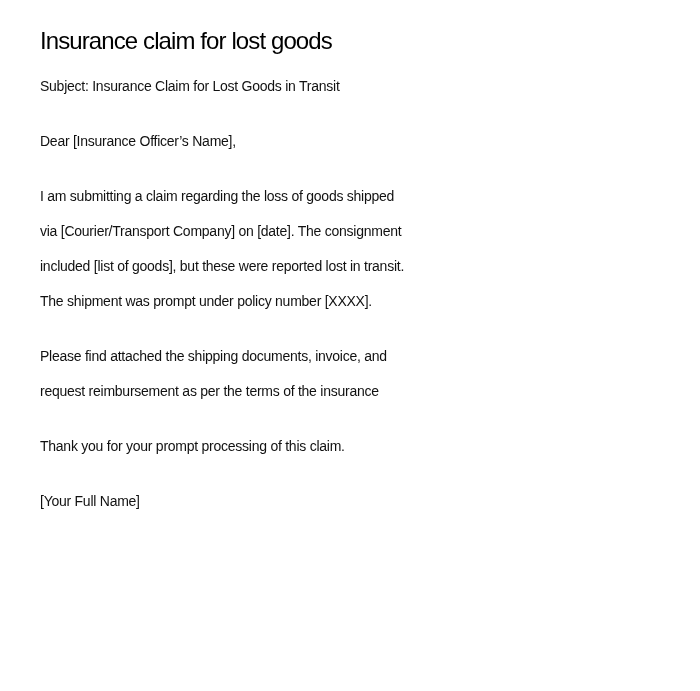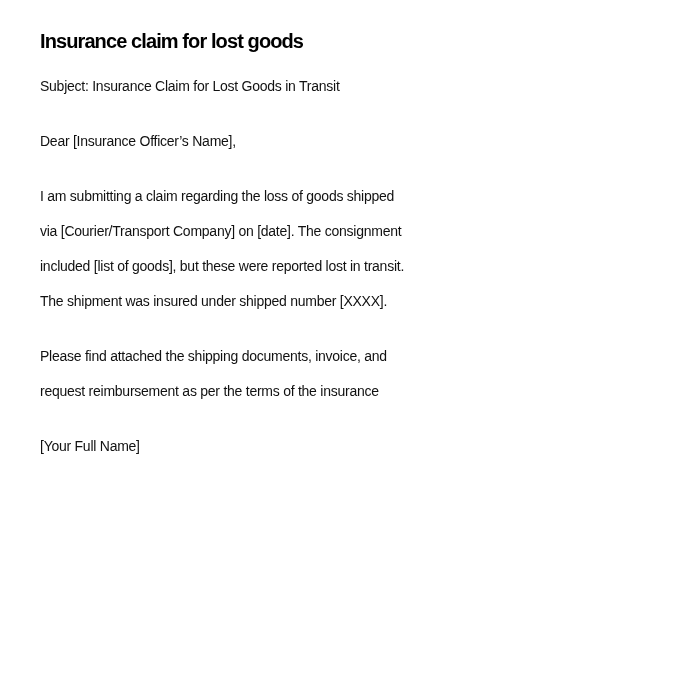--- a/index.html
+++ b/index.html
@@ -15,22 +15,22 @@
       font-family: "Liberation Sans", "DejaVu Sans", sans-serif;
       color: #111111;
     }
     .doc {
       position: absolute;
       left: 40px;
       top: 24px;
       width: 620px;
     }
     .title {
-      font-size: 20px;
-      font-weight: bold;
+      font-size: 24px;
+      font-weight: normal;
       letter-spacing: -0.9px;
       line-height: 34px;
       margin: 0 0 11px 0;
       color: #000000;
     }
     .para {
       font-size: 14px;
       line-height: 35px;
       margin: 0 0 20px 0;
       letter-spacing: -0.25px;
@@ -48,24 +48,25 @@
   <h1 class="title">Insurance claim for lost goods</h1>
 
   <p class="para">Subject: Insurance Claim for Lost Goods in Transit</p>
 
   <p class="para">Dear [Insurance Officer’s Name],</p>
 
   <p class="para">
     <span class="line">I am submitting a claim regarding the loss of goods shipped</span>
     <span class="line">via [Courier/Transport Company] on [date]. The consignment</span>
     <span class="line">included [list of goods], but these were reported lost in transit.</span>
-    <span class="line">The shipment was insured under shipped number [XXXX].</span>
+    <span class="line">The shipment was prompt under policy number [XXXX].</span>
   </p>
 
   <p class="para">
     <span class="line">Please find attached the shipping documents, invoice, and</span>
     <span class="line">request reimbursement as per the terms of the insurance</span>
   </p>
 
+  <p class="para">Thank you for your prompt processing of this claim.</p>
 
 
   <p class="para">[Your Full Name]</p>
 </div>
 
 </body></html>

